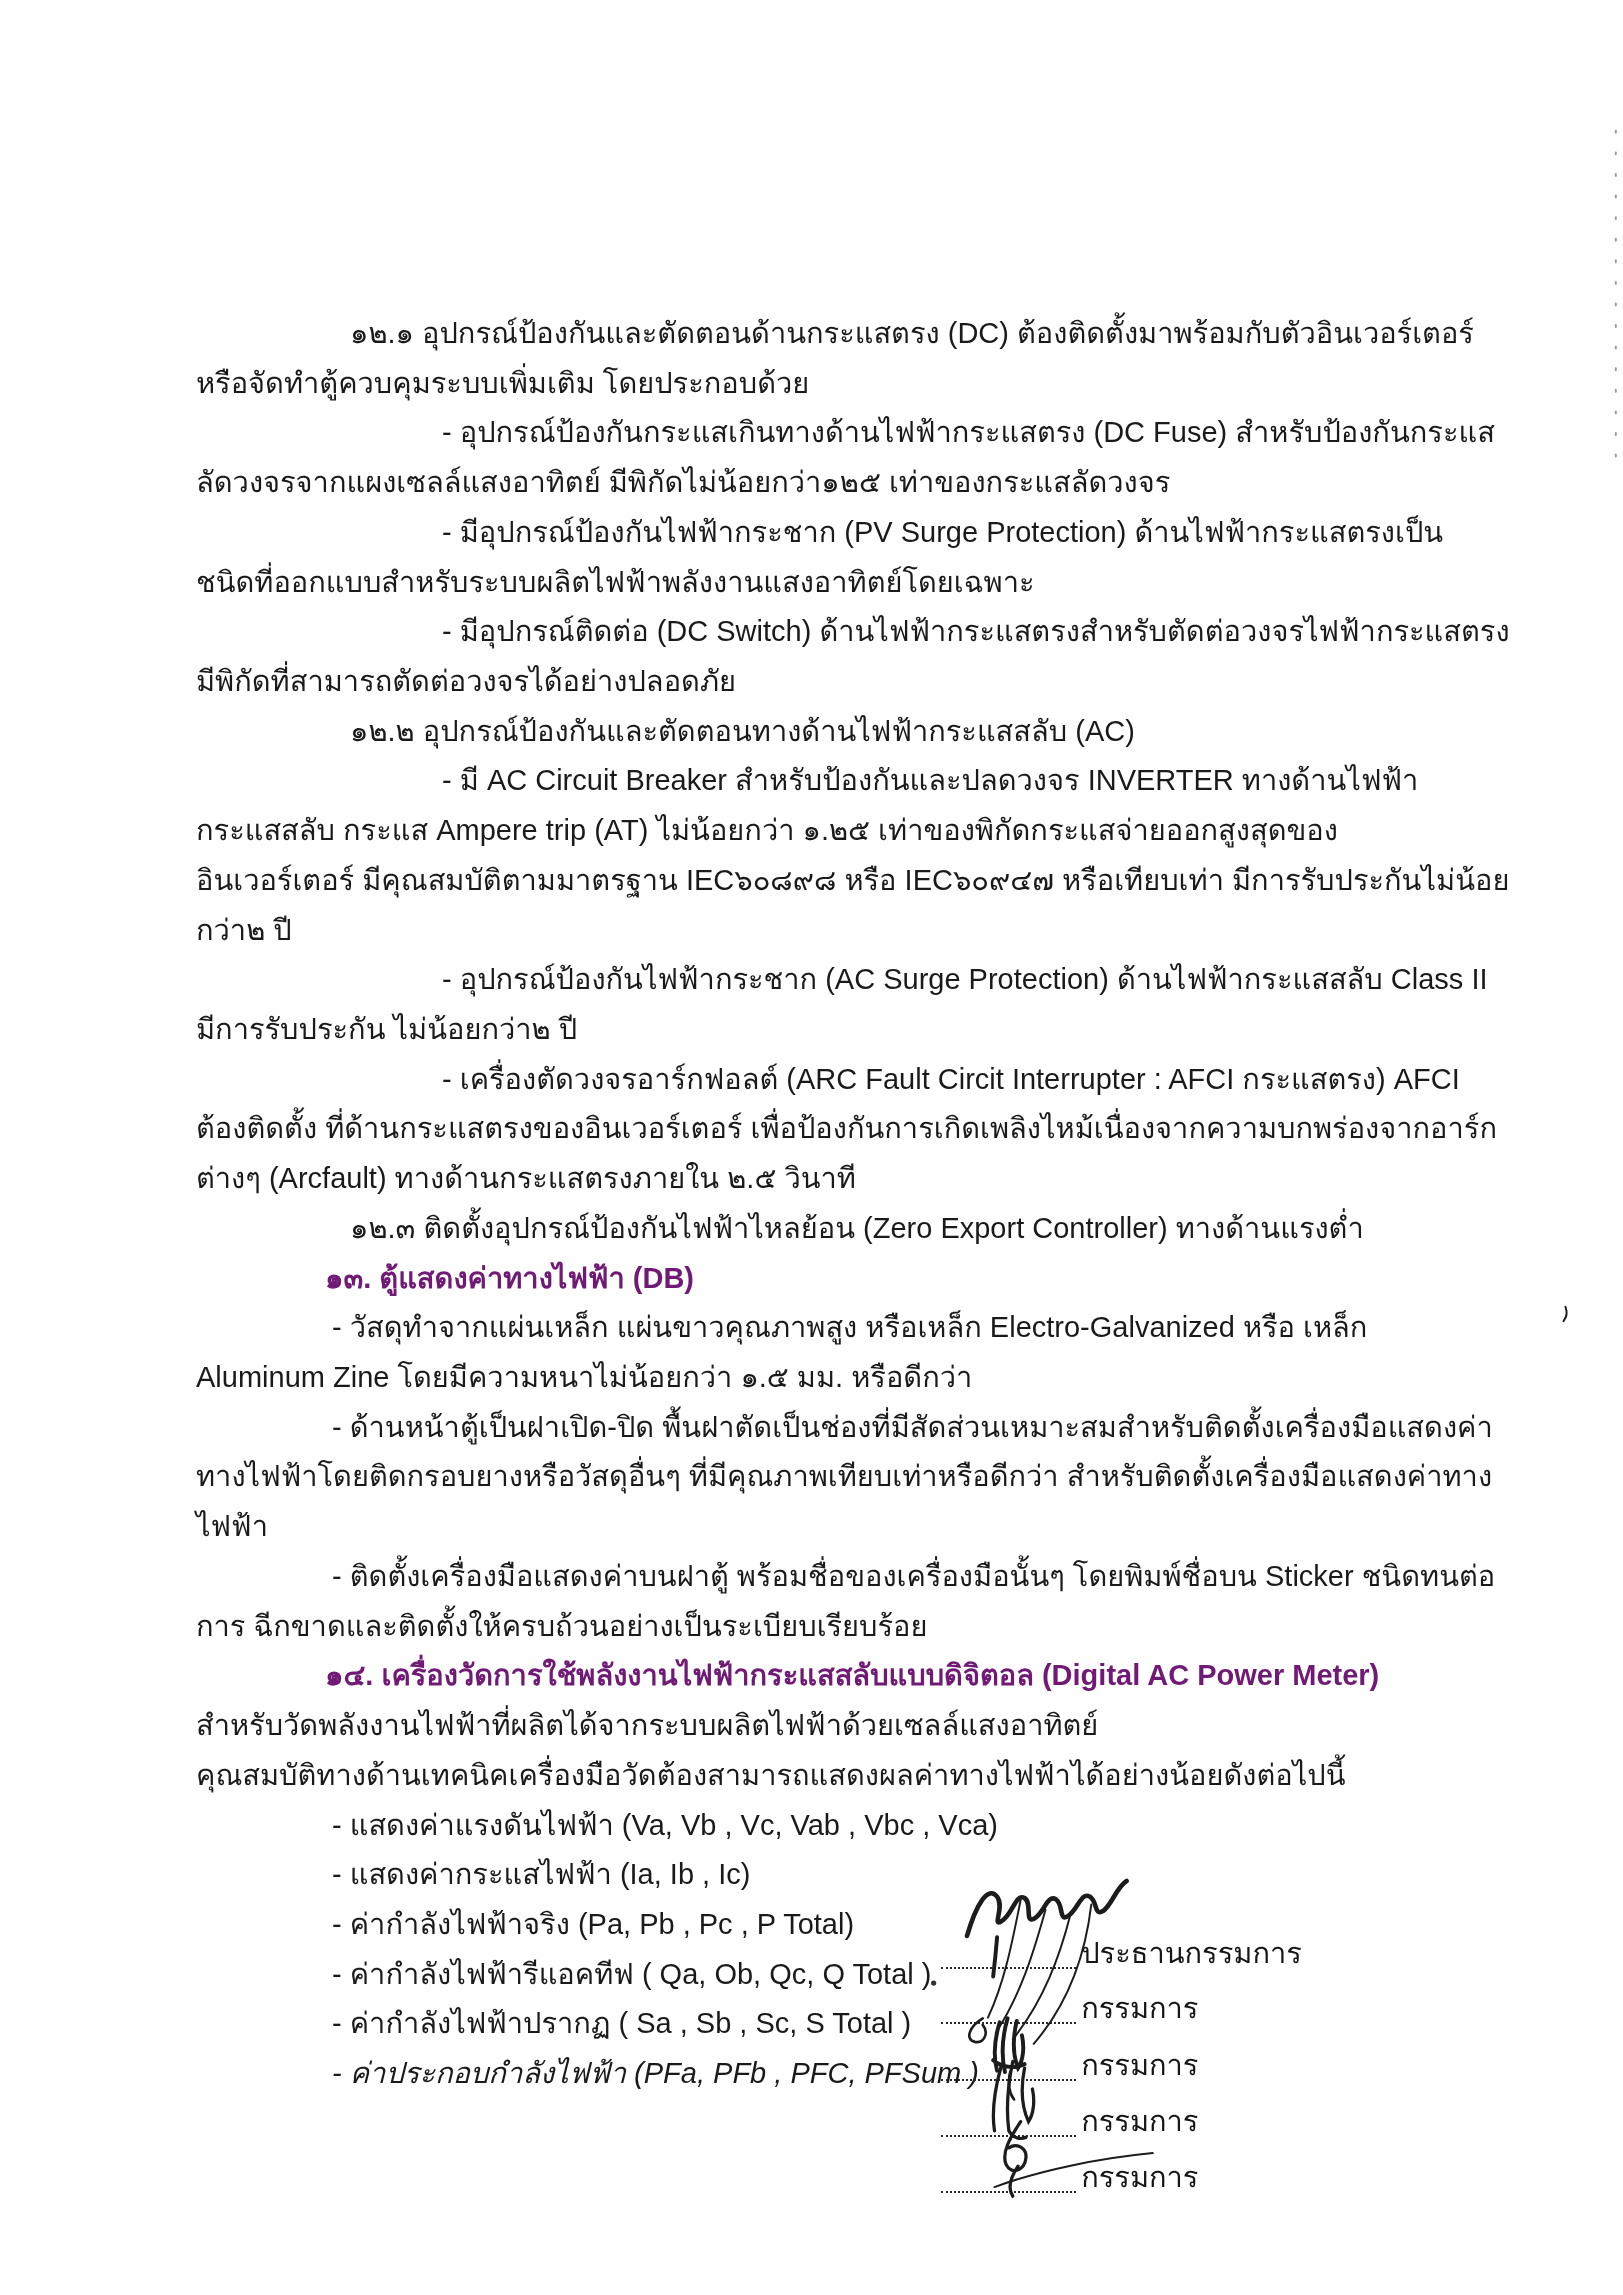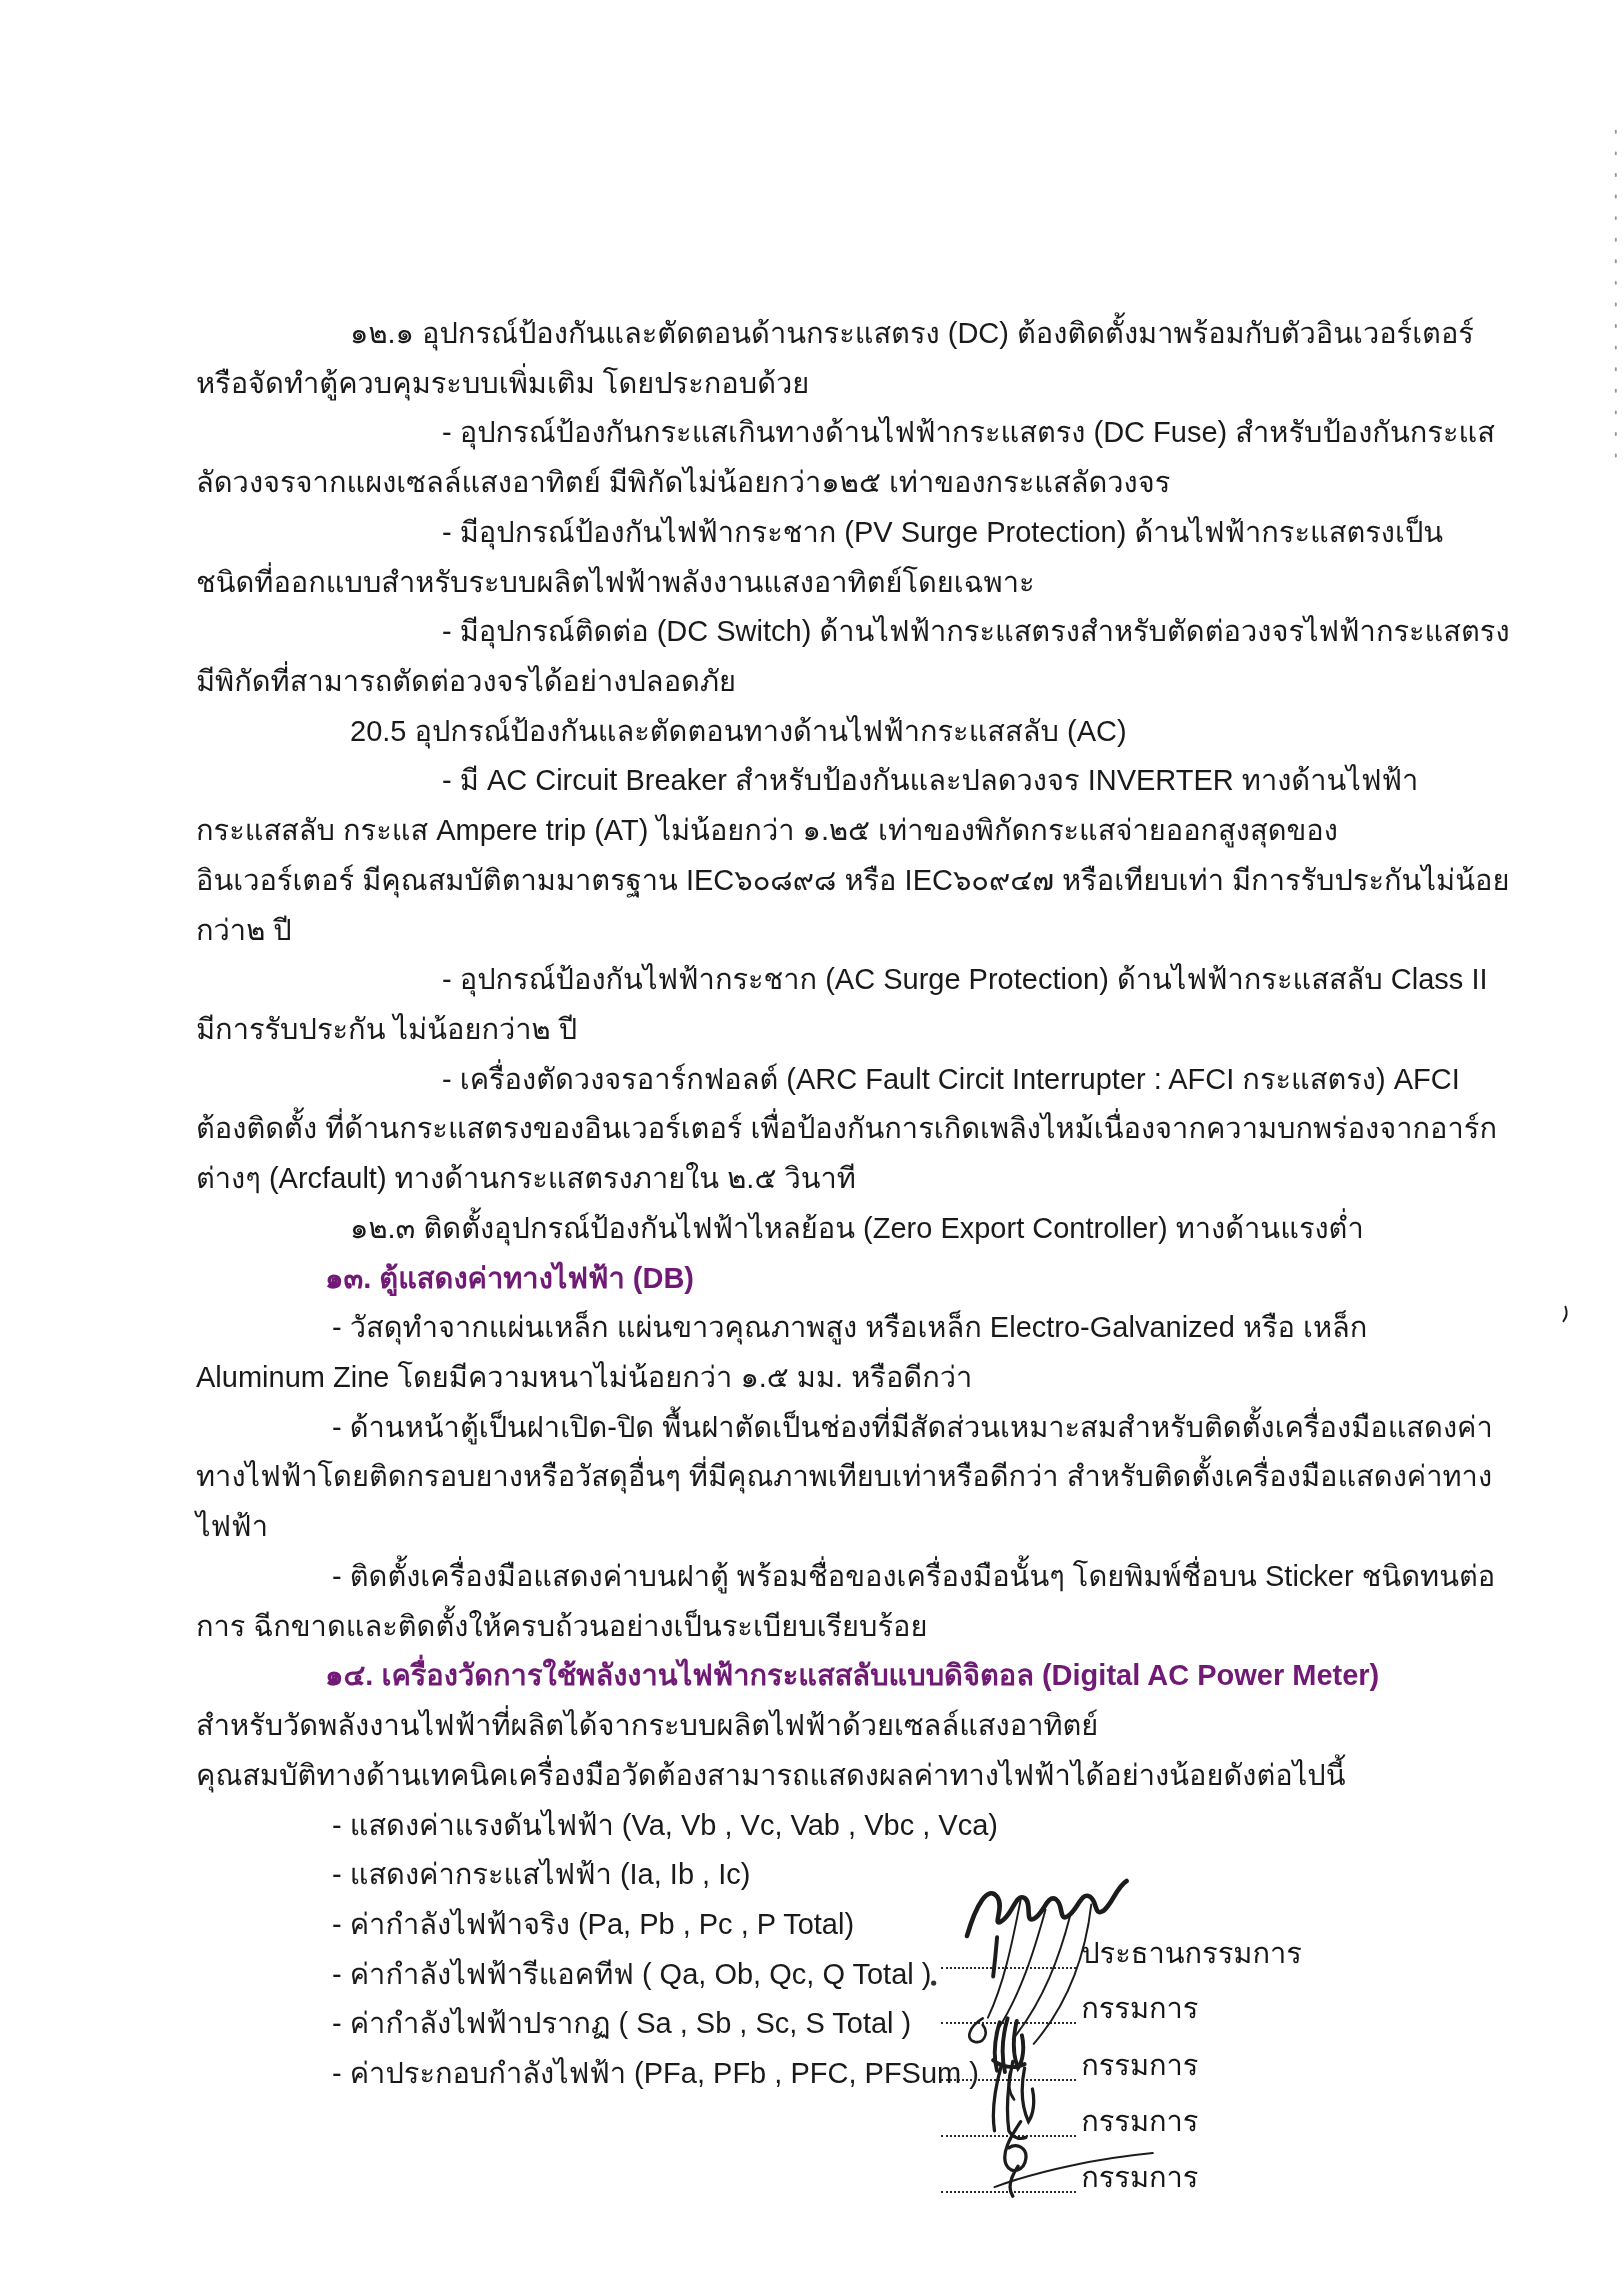--- a/index.html
+++ b/index.html
@@ -47,21 +47,21 @@
 
   <div id="doc-body">
       <div class="line ind-sect" style="top: 314px;">๑๒.๑ อุปกรณ์ป้องกันและตัดตอนด้านกระแสตรง (DC) ต้องติดตั้งมาพร้อมกับตัวอินเวอร์เตอร์</div>
       <div class="line ind-margin" style="top: 364px;">หรือจัดทำตู้ควบคุมระบบเพิ่มเติม โดยประกอบด้วย</div>
       <div class="line ind-dash12" style="top: 413px;">- อุปกรณ์ป้องกันกระแสเกินทางด้านไฟฟ้ากระแสตรง (DC Fuse) สำหรับป้องกันกระแส</div>
       <div class="line ind-margin" style="top: 463px;">ลัดวงจรจากแผงเซลล์แสงอาทิตย์ มีพิกัดไม่น้อยกว่า๑๒๕ เท่าของกระแสลัดวงจร</div>
       <div class="line ind-dash12" style="top: 513px;">- มีอุปกรณ์ป้องกันไฟฟ้ากระชาก (PV Surge Protection) ด้านไฟฟ้ากระแสตรงเป็น</div>
       <div class="line ind-margin" style="top: 563px;">ชนิดที่ออกแบบสำหรับระบบผลิตไฟฟ้าพลังงานแสงอาทิตย์โดยเฉพาะ</div>
       <div class="line ind-dash12" style="top: 612px;">- มีอุปกรณ์ติดต่อ (DC Switch) ด้านไฟฟ้ากระแสตรงสำหรับตัดต่อวงจรไฟฟ้ากระแสตรง</div>
       <div class="line ind-margin" style="top: 662px;">มีพิกัดที่สามารถตัดต่อวงจรได้อย่างปลอดภัย</div>
-      <div class="line ind-sect" style="top: 712px;">20.5 อุปกรณ์ป้องกันและตัดตอนทางด้านไฟฟ้ากระแสสลับ (AC)</div>
+      <div class="line ind-sect" style="top: 712px;">๑๒.๒ อุปกรณ์ป้องกันและตัดตอนทางด้านไฟฟ้ากระแสสลับ (AC)</div>
       <div class="line ind-dash12" style="top: 761px;">- มี AC Circuit Breaker สำหรับป้องกันและปลดวงจร INVERTER ทางด้านไฟฟ้า</div>
       <div class="line ind-margin" style="top: 811px;">กระแสสลับ กระแส Ampere trip (AT) ไม่น้อยกว่า ๑.๒๕ เท่าของพิกัดกระแสจ่ายออกสูงสุดของ</div>
       <div class="line ind-margin" style="top: 861px;">อินเวอร์เตอร์ มีคุณสมบัติตามมาตรฐาน IEC๖๐๘๙๘ หรือ IEC๖๐๙๔๗ หรือเทียบเท่า มีการรับประกันไม่น้อย</div>
       <div class="line ind-margin" style="top: 911px;">กว่า๒ ปี</div>
       <div class="line ind-dash12" style="top: 960px;">- อุปกรณ์ป้องกันไฟฟ้ากระชาก (AC Surge Protection) ด้านไฟฟ้ากระแสสลับ Class II</div>
       <div class="line ind-margin" style="top: 1010px; text-align: center;">มีการรับประกัน ไม่น้อยกว่า๒ ปี</div>
       <div class="line ind-dash12" style="top: 1060px;">- เครื่องตัดวงจรอาร์กฟอลต์ (ARC Fault Circit Interrupter : AFCI กระแสตรง) AFCI</div>
       <div class="line ind-margin" style="top: 1109px;">ต้องติดตั้ง ที่ด้านกระแสตรงของอินเวอร์เตอร์ เพื่อป้องกันการเกิดเพลิงไหม้เนื่องจากความบกพร่องจากอาร์ก</div>
       <div class="line ind-margin" style="top: 1159px;">ต่างๆ (Arcfault) ทางด้านกระแสตรงภายใน ๒.๕ วินาที</div>
       <div class="line ind-sect" style="top: 1209px;">๑๒.๓ ติดตั้งอุปกรณ์ป้องกันไฟฟ้าไหลย้อน (Zero Export Controller) ทางด้านแรงต่ำ</div>
@@ -74,21 +74,21 @@
       <div class="line ind-dash13" style="top: 1557px;">- ติดตั้งเครื่องมือแสดงค่าบนฝาตู้ พร้อมชื่อของเครื่องมือนั้นๆ โดยพิมพ์ชื่อบน Sticker ชนิดทนต่อ</div>
       <div class="line ind-margin" style="top: 1607px;">การ ฉีกขาดและติดตั้งให้ครบถ้วนอย่างเป็นระเบียบเรียบร้อย</div>
       <div class="line ind-head bold" style="top: 1656px;">๑๔. เครื่องวัดการใช้พลังงานไฟฟ้ากระแสสลับแบบดิจิตอล (Digital AC Power Meter)</div>
       <div class="line ind-margin" style="top: 1706px;">สำหรับวัดพลังงานไฟฟ้าที่ผลิตได้จากระบบผลิตไฟฟ้าด้วยเซลล์แสงอาทิตย์</div>
       <div class="line ind-margin" style="top: 1756px;">คุณสมบัติทางด้านเทคนิคเครื่องมือวัดต้องสามารถแสดงผลค่าทางไฟฟ้าได้อย่างน้อยดังต่อไปนี้</div>
       <div class="line ind-dash13" style="top: 1806px;">- แสดงค่าแรงดันไฟฟ้า (Va, Vb , Vc, Vab , Vbc , Vca)</div>
       <div class="line ind-dash13" style="top: 1855px;">- แสดงค่ากระแสไฟฟ้า (Ia, Ib , Ic)</div>
       <div class="line ind-dash13" style="top: 1905px;">- ค่ากำลังไฟฟ้าจริง (Pa, Pb , Pc , P Total)</div>
       <div class="line ind-dash13" style="top: 1955px;">- ค่ากำลังไฟฟ้ารีแอคทีฟ ( Qa, Ob, Qc, Q Total )</div>
       <div class="line ind-dash13" style="top: 2004px;">- ค่ากำลังไฟฟ้าปรากฏ ( Sa , Sb , Sc, S Total )</div>
-      <div class="line ind-dash13" style="top: 2054px;">- ค่าประกอบกำลังไฟฟ้า (PFa, PFb , PFC, PFSum )</div>
+      <div class="line ind-dash13" style="top: 2054px; font-style: italic;">- ค่าประกอบกำลังไฟฟ้า (PFa, PFb , PFC, PFSum )</div>
     </div>
 
   <div id="sig-block">
       <div class="sig-row" style="top: 1932px;">
         <span class="sig-dots"></span>
         <span class="sig-label">ประธานกรรมการ</span>
       </div>
       <div class="sig-row" style="top: 1987px;">
         <span class="sig-dots"></span>
         <span class="sig-label">กรรมการ</span>

